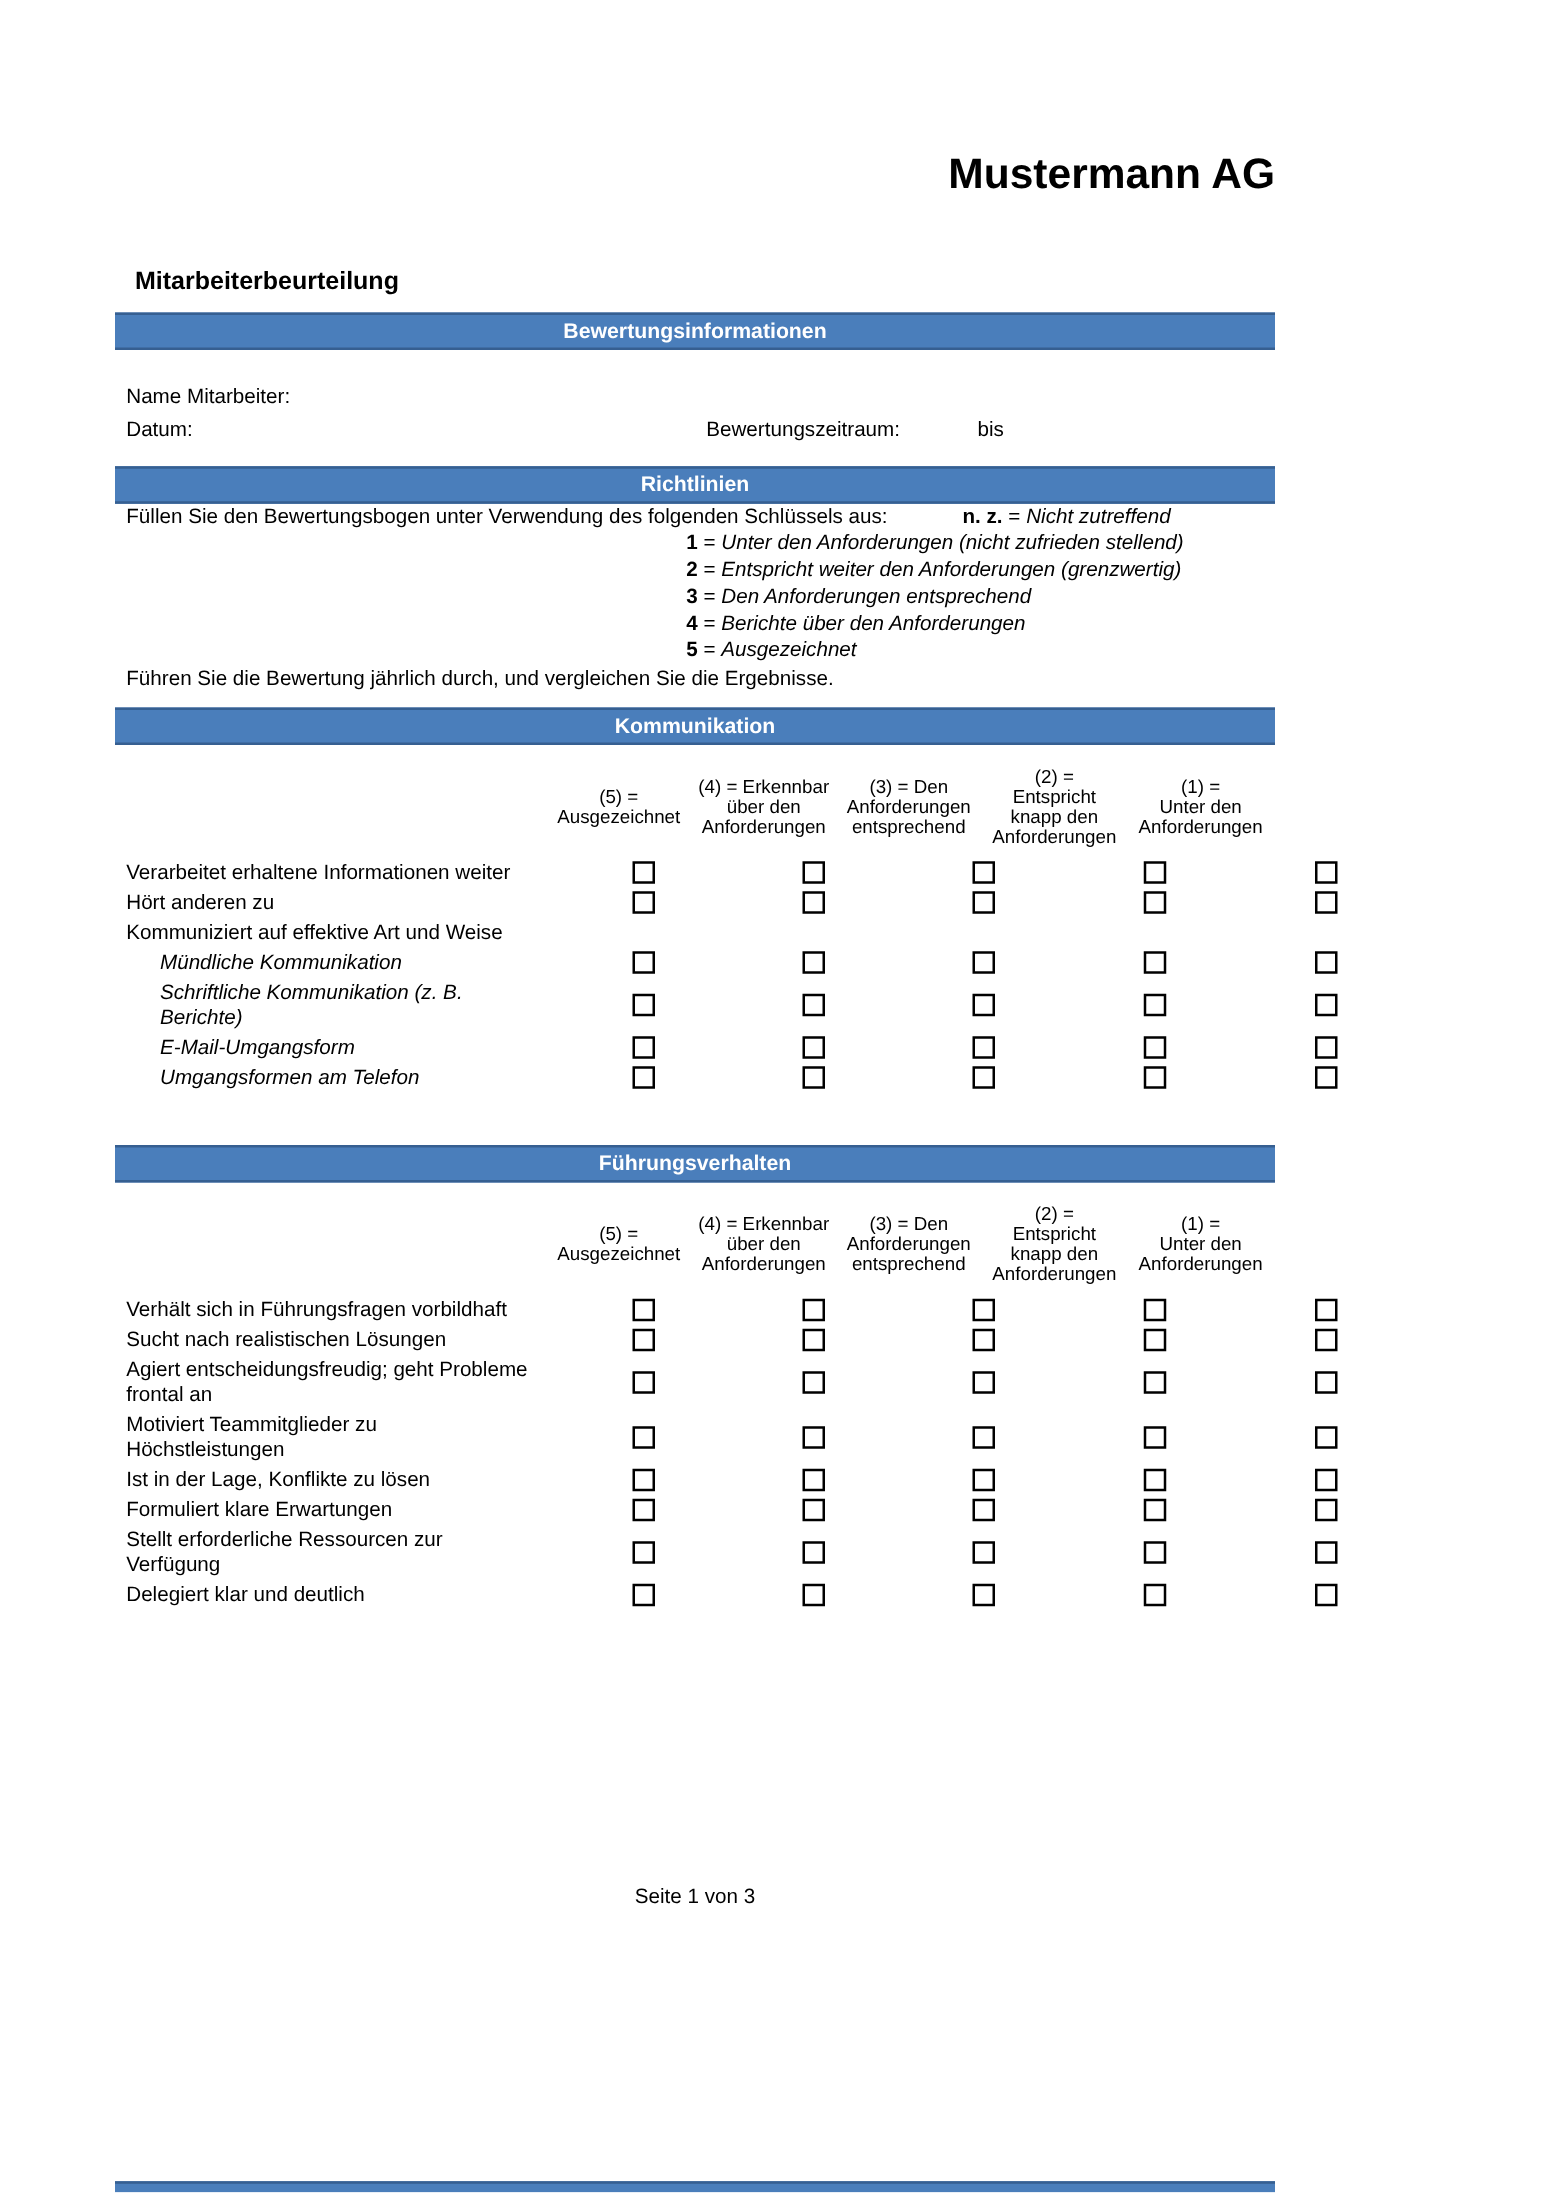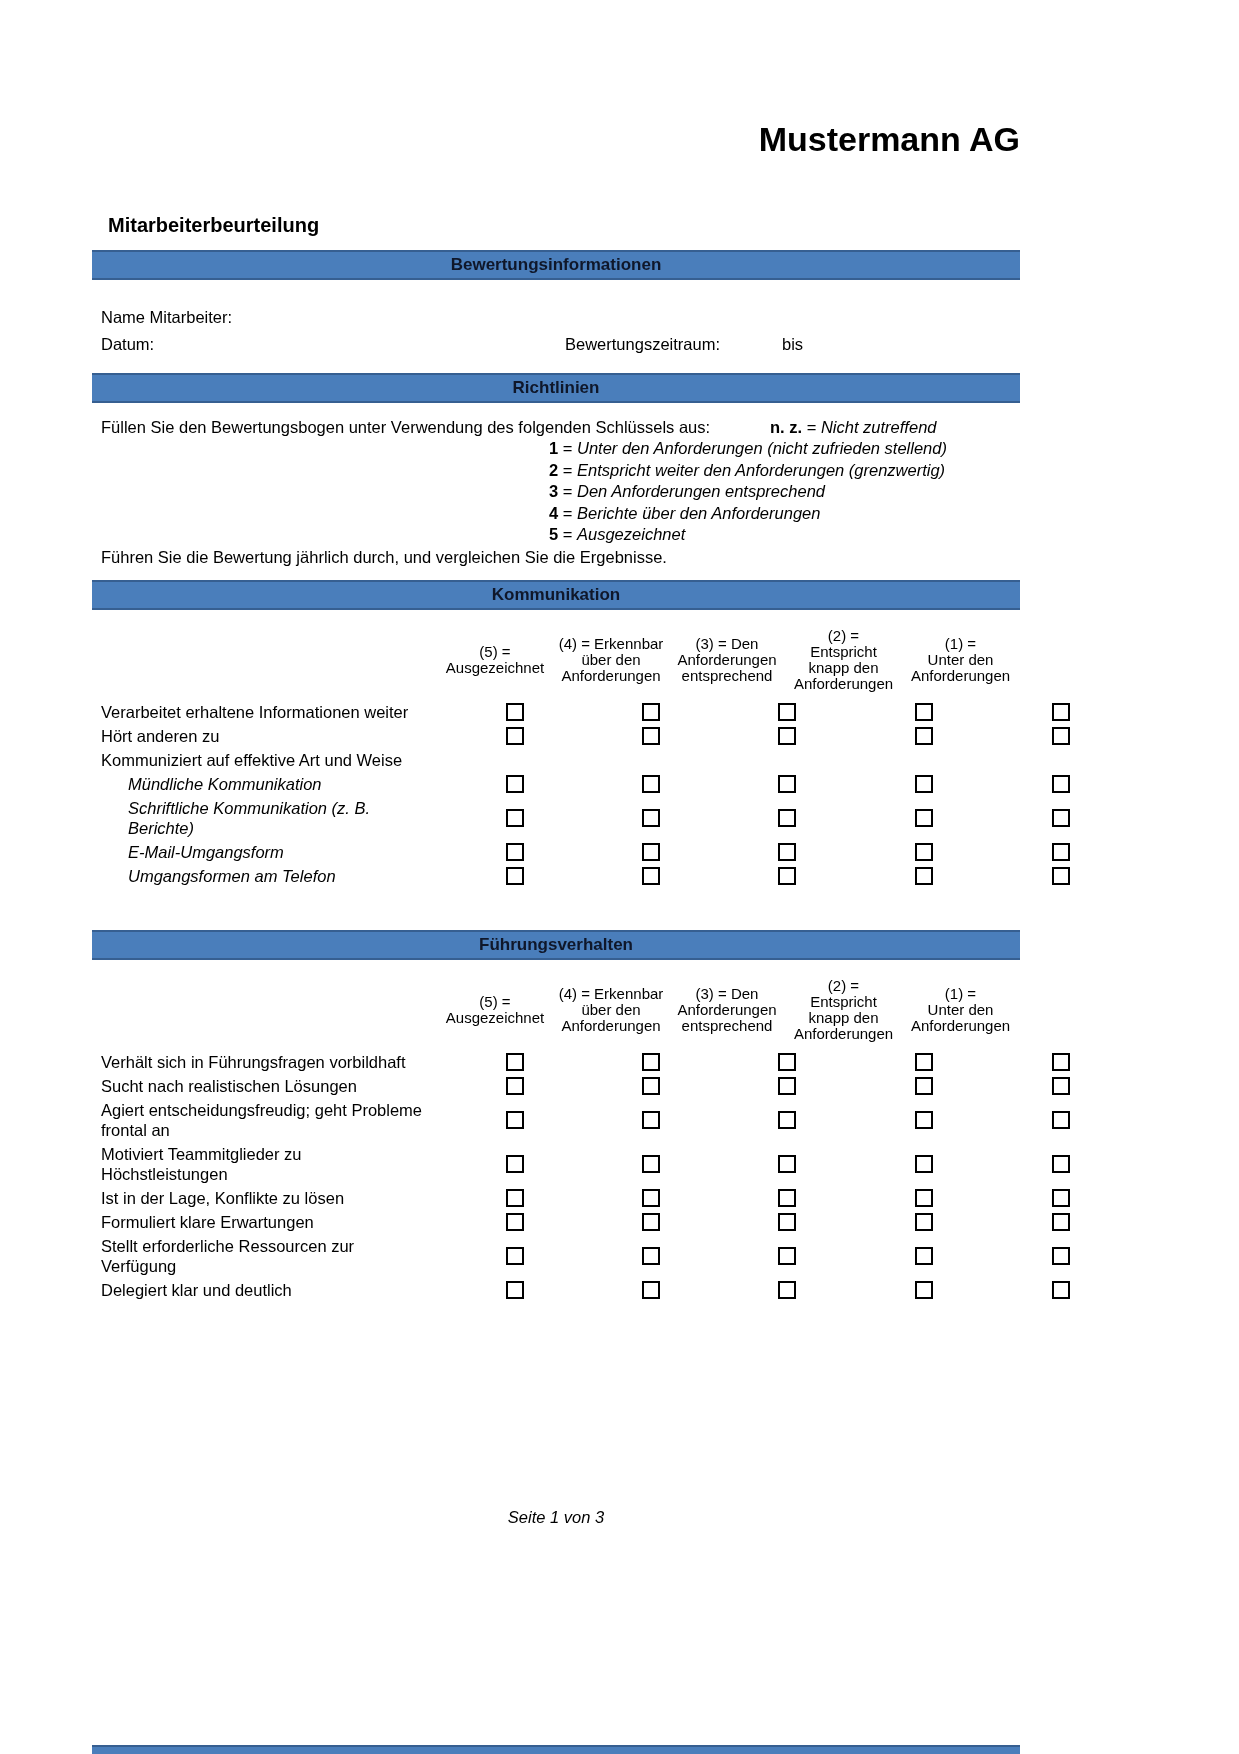--- a/index.html
+++ b/index.html
@@ -17,33 +17,33 @@
 
   .company { margin-top: 120px; text-align: right; font-size: 34px; font-weight: bold; }
   .doc-title { margin-top: 55px; margin-left: 16px; font-size: 20px; font-weight: bold; }
 
   .bar {
     background: #4a7ebb;
     border-top: 2px solid #365f91;
     border-bottom: 2px solid #365f91;
     height: 30px;
     display: flex; align-items: center; justify-content: center;
-    color: #0f172a; font-weight: bold; font-size: 17px;
+    color: #ffffff; font-weight: bold; font-size: 17px;
   }
   .bar-info { margin-top: 13px; }
   .bar-guidelines { margin-top: 11px; }
   .bar-section1 { margin-top: 12px; }
   .bar-section2 { margin-top: 42px; }
 
   .info { margin-top: 28px; margin-left: 9px; font-size: 16.5px; }
   .info-row { position: relative; height: 27px; }
   .pos-period { position: absolute; left: 464px; top: 0; }
   .pos-bis { position: absolute; left: 681px; top: 0; }
 
-  .guide { margin-top: 14px; margin-left: 9px; font-size: 16.5px; line-height: 21px; }
+  .guide { margin-left: 9px; font-size: 16.5px; line-height: 21px; }
   .guide-intro-row { position: relative; height: 21px; }
   .na-block { position: absolute; left: 669px; top: 0; white-space: nowrap; }
   .key-list { margin-left: 448px; }
   .key-line { line-height: 21.5px; white-space: nowrap; }
   .guide-outro { margin-top: 1px; }
   .b { font-weight: bold; }
   .i { font-style: italic; }
 
   .grid { display: grid; grid-template-columns: 345px 116px 116px 116px 117px 117px; }
   .rating-header { margin-top: 18px; align-items: center; }
@@ -51,21 +51,21 @@
 
   .rows { margin-top: 8px; }
   .q-row { align-items: center; padding: 2px 0; gap: 20px; }
   .q-label { font-size: 16.5px; line-height: 20px; padding-left: 9px; padding-right: 6px; }
   .q-label.sub { font-style: italic; padding-left: 36px; }
   .cb-cell { display: flex; justify-content: center; align-items: center; }
   .checkbox { width: 18px; height: 18px; border: 2px solid #000000; background: #ffffff; display: inline-block; }
 
   .footer {
     position: absolute; top: 1508px; left: 92px; width: 928px;
-    text-align: center; font-style: italic; font-size: 16.5px;
+    text-align: center; font-size: 16.5px;
   }
   .bottom-bar {
     position: absolute; left: 92px; bottom: 0; width: 928px; height: 9px;
     background: #4a7ebb; border-top: 2px solid #365f91;
   }
 </style>
 </head>
 <body>
 
 <div class="page">

